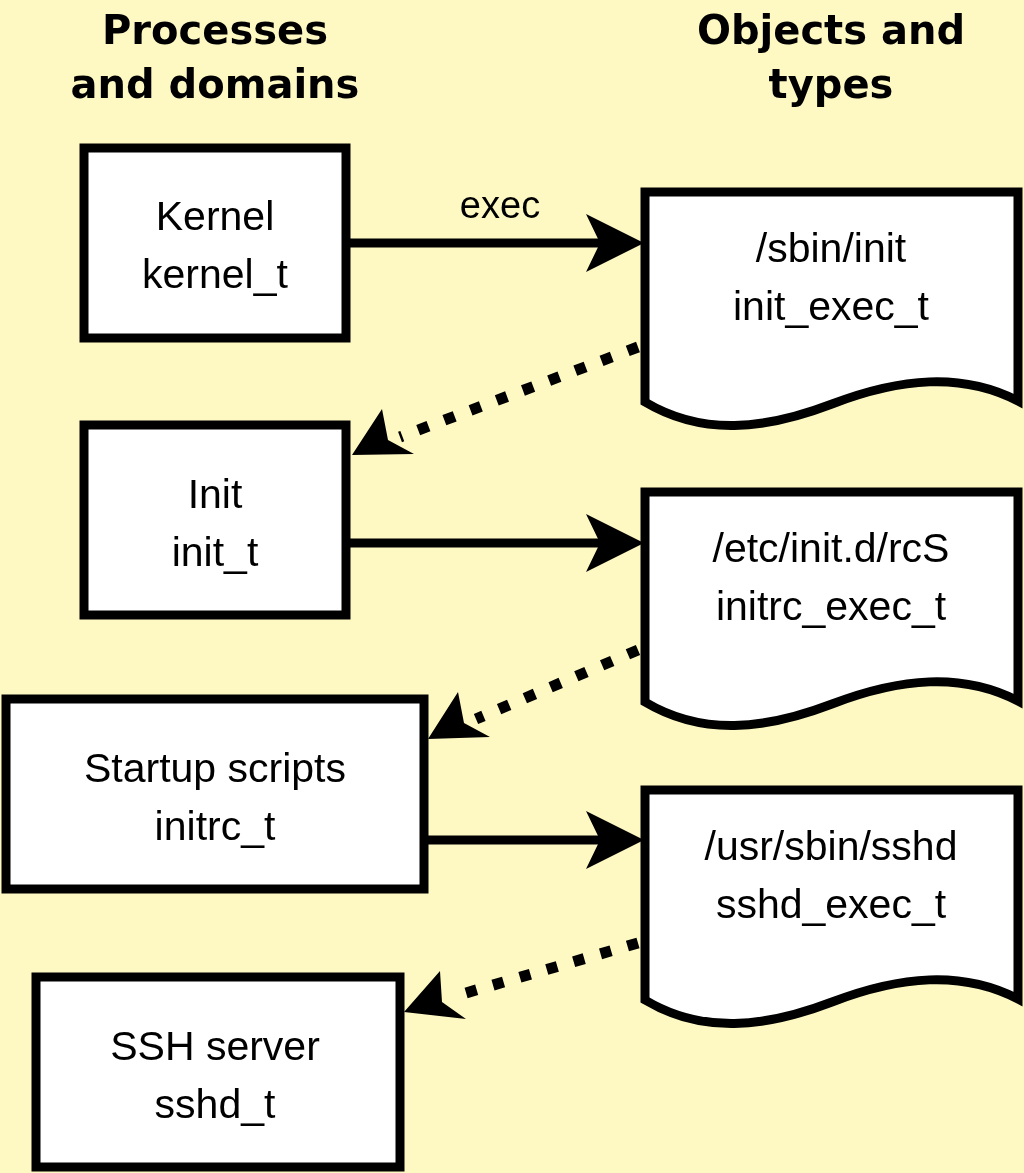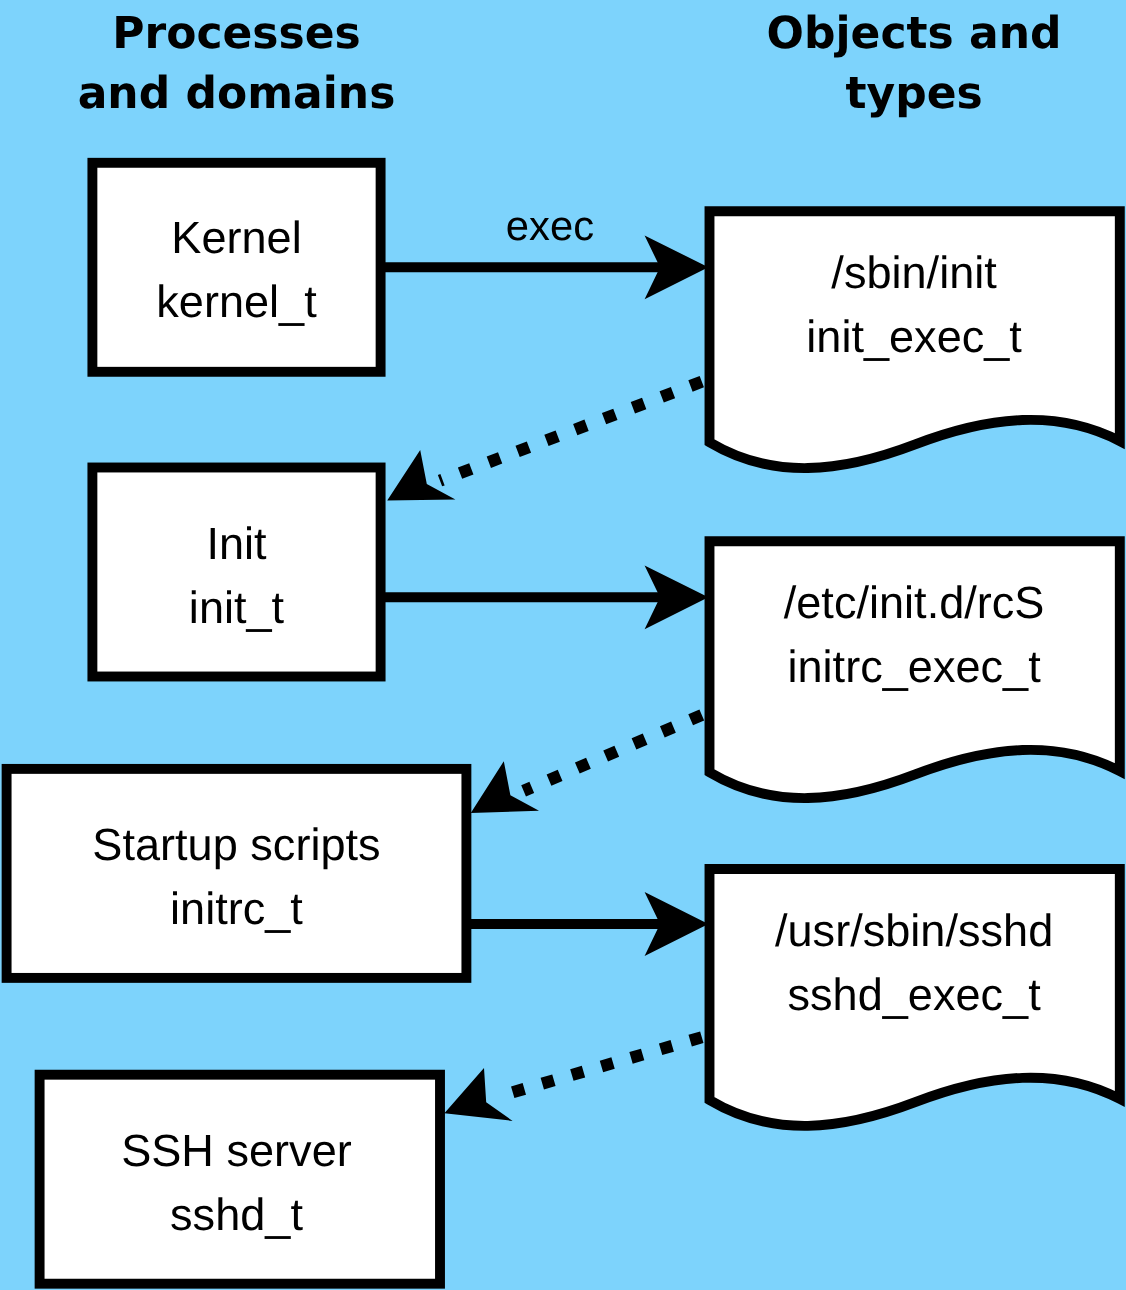--- a/index.html
+++ b/index.html
@@ -10,21 +10,21 @@
   body {
     width: 1024px;
     height: 1173px;
     overflow: hidden;
     font-family: "Liberation Sans", sans-serif;
   }
   #diagram-root {
     position: relative;
     width: 1024px;
     height: 1173px;
-    background: #7dd3fc;
+    background: #fef9c3;
   }
   svg#diagram-svg {
     display: block;
     width: 1024px;
     height: 1173px;
   }
   .col-header {
     font-family: "DejaVu Sans", sans-serif;
     font-weight: bold;
     font-size: 40px;

